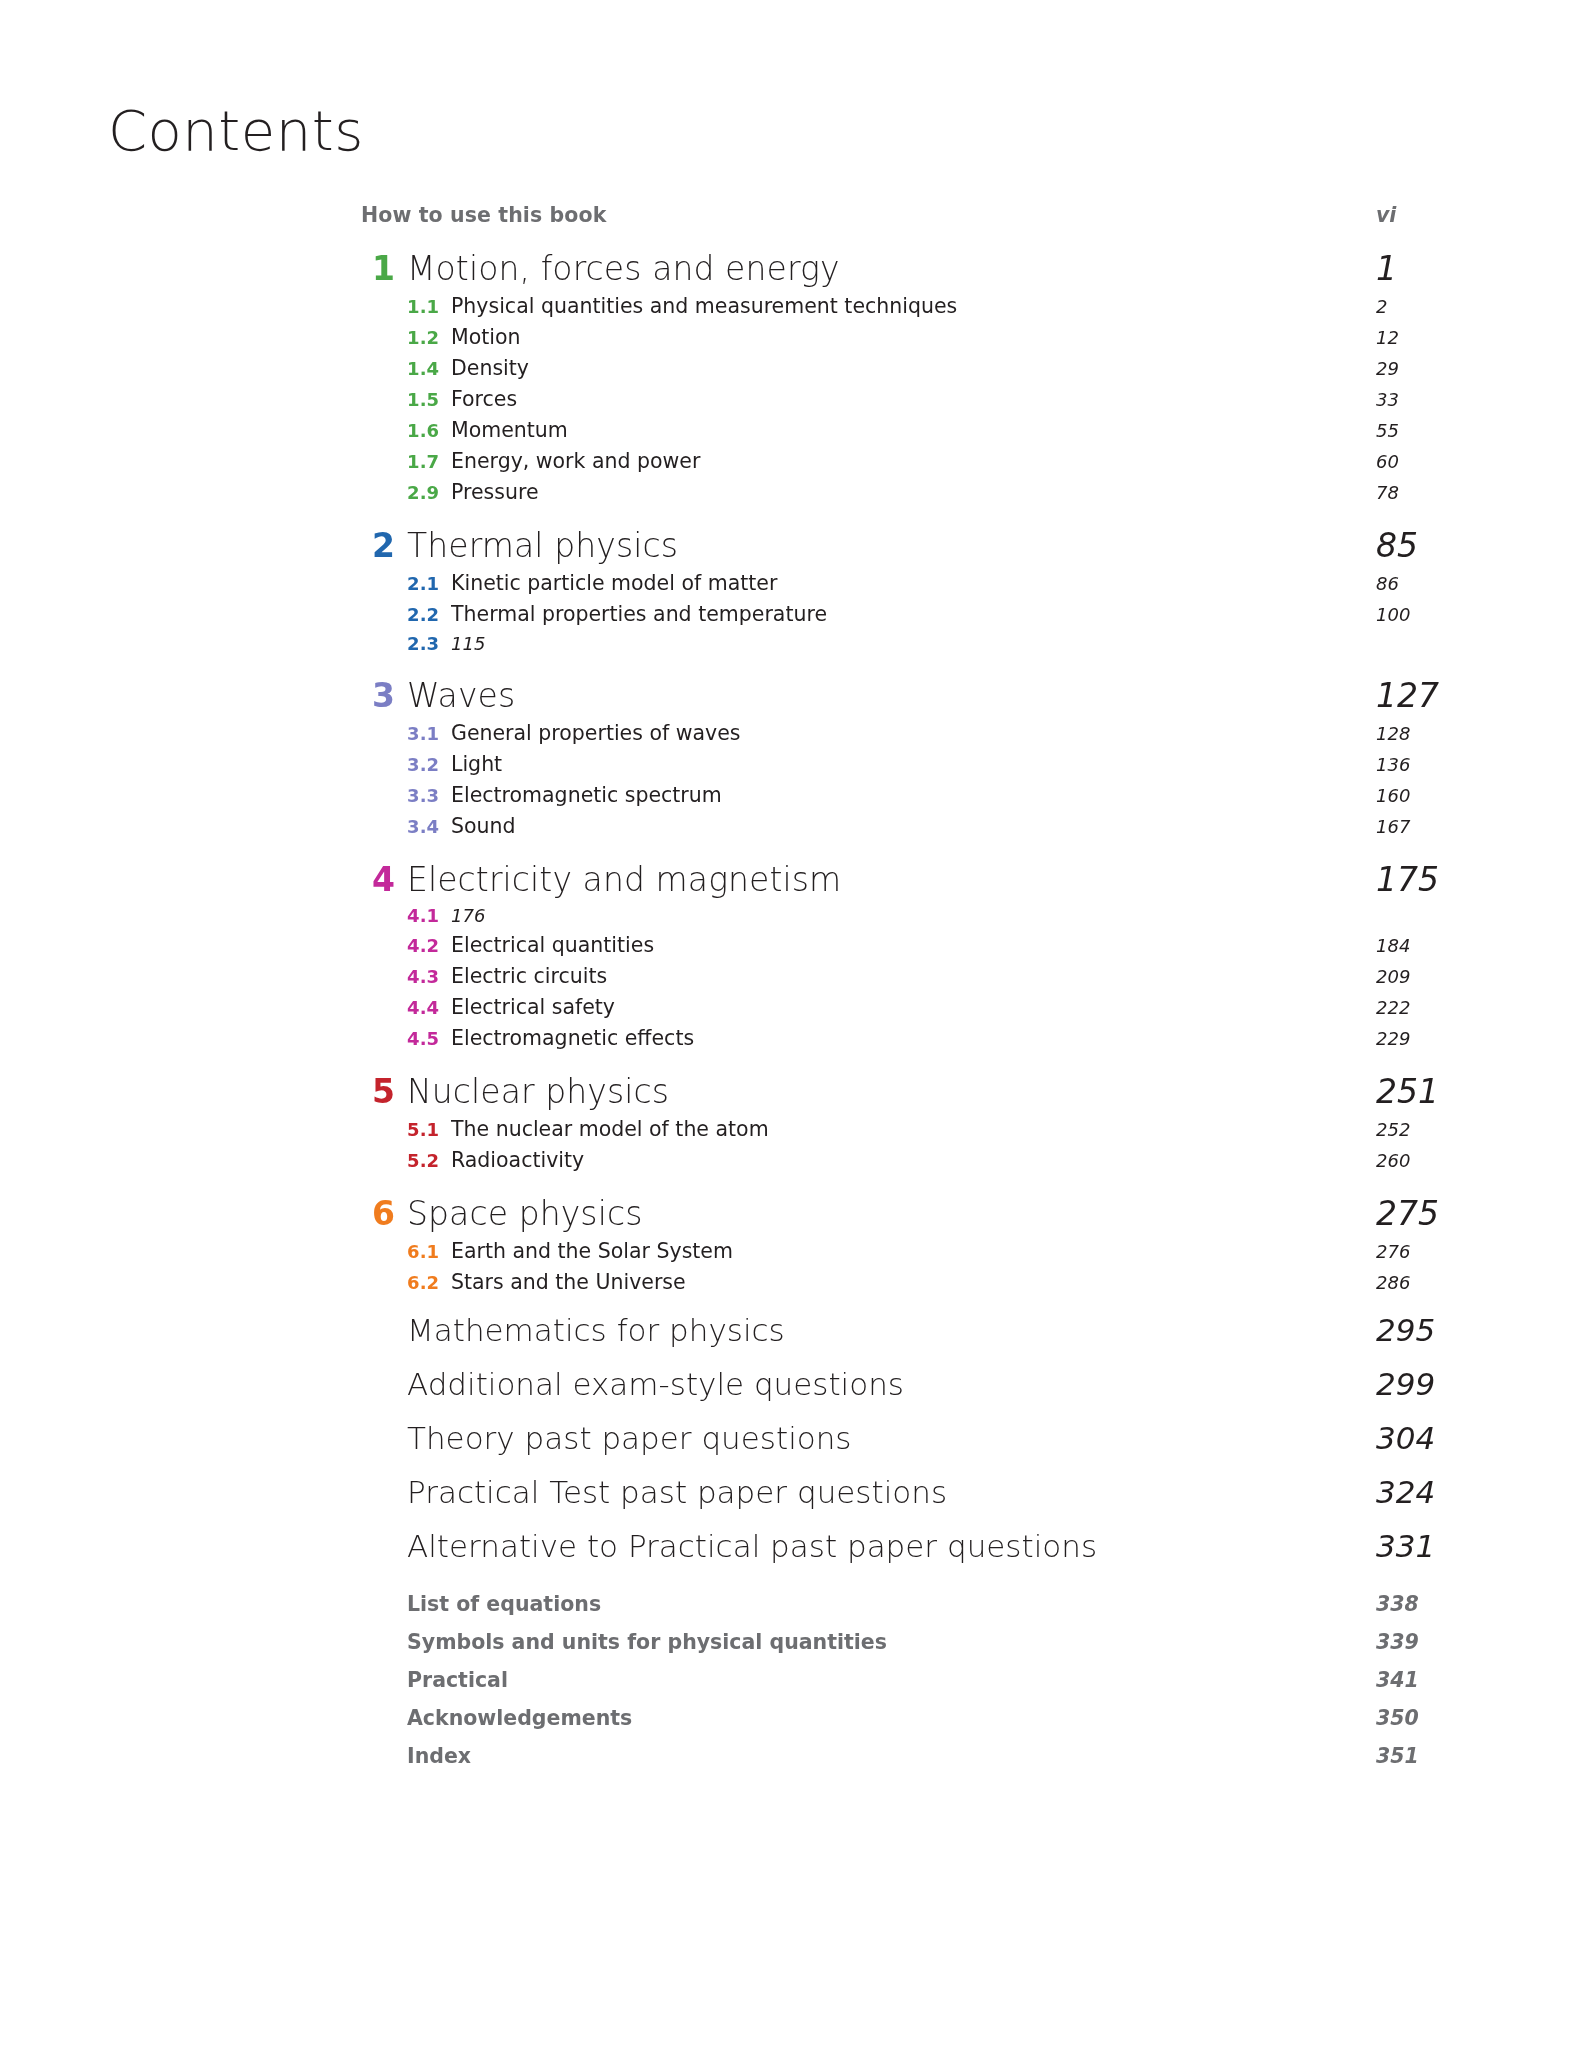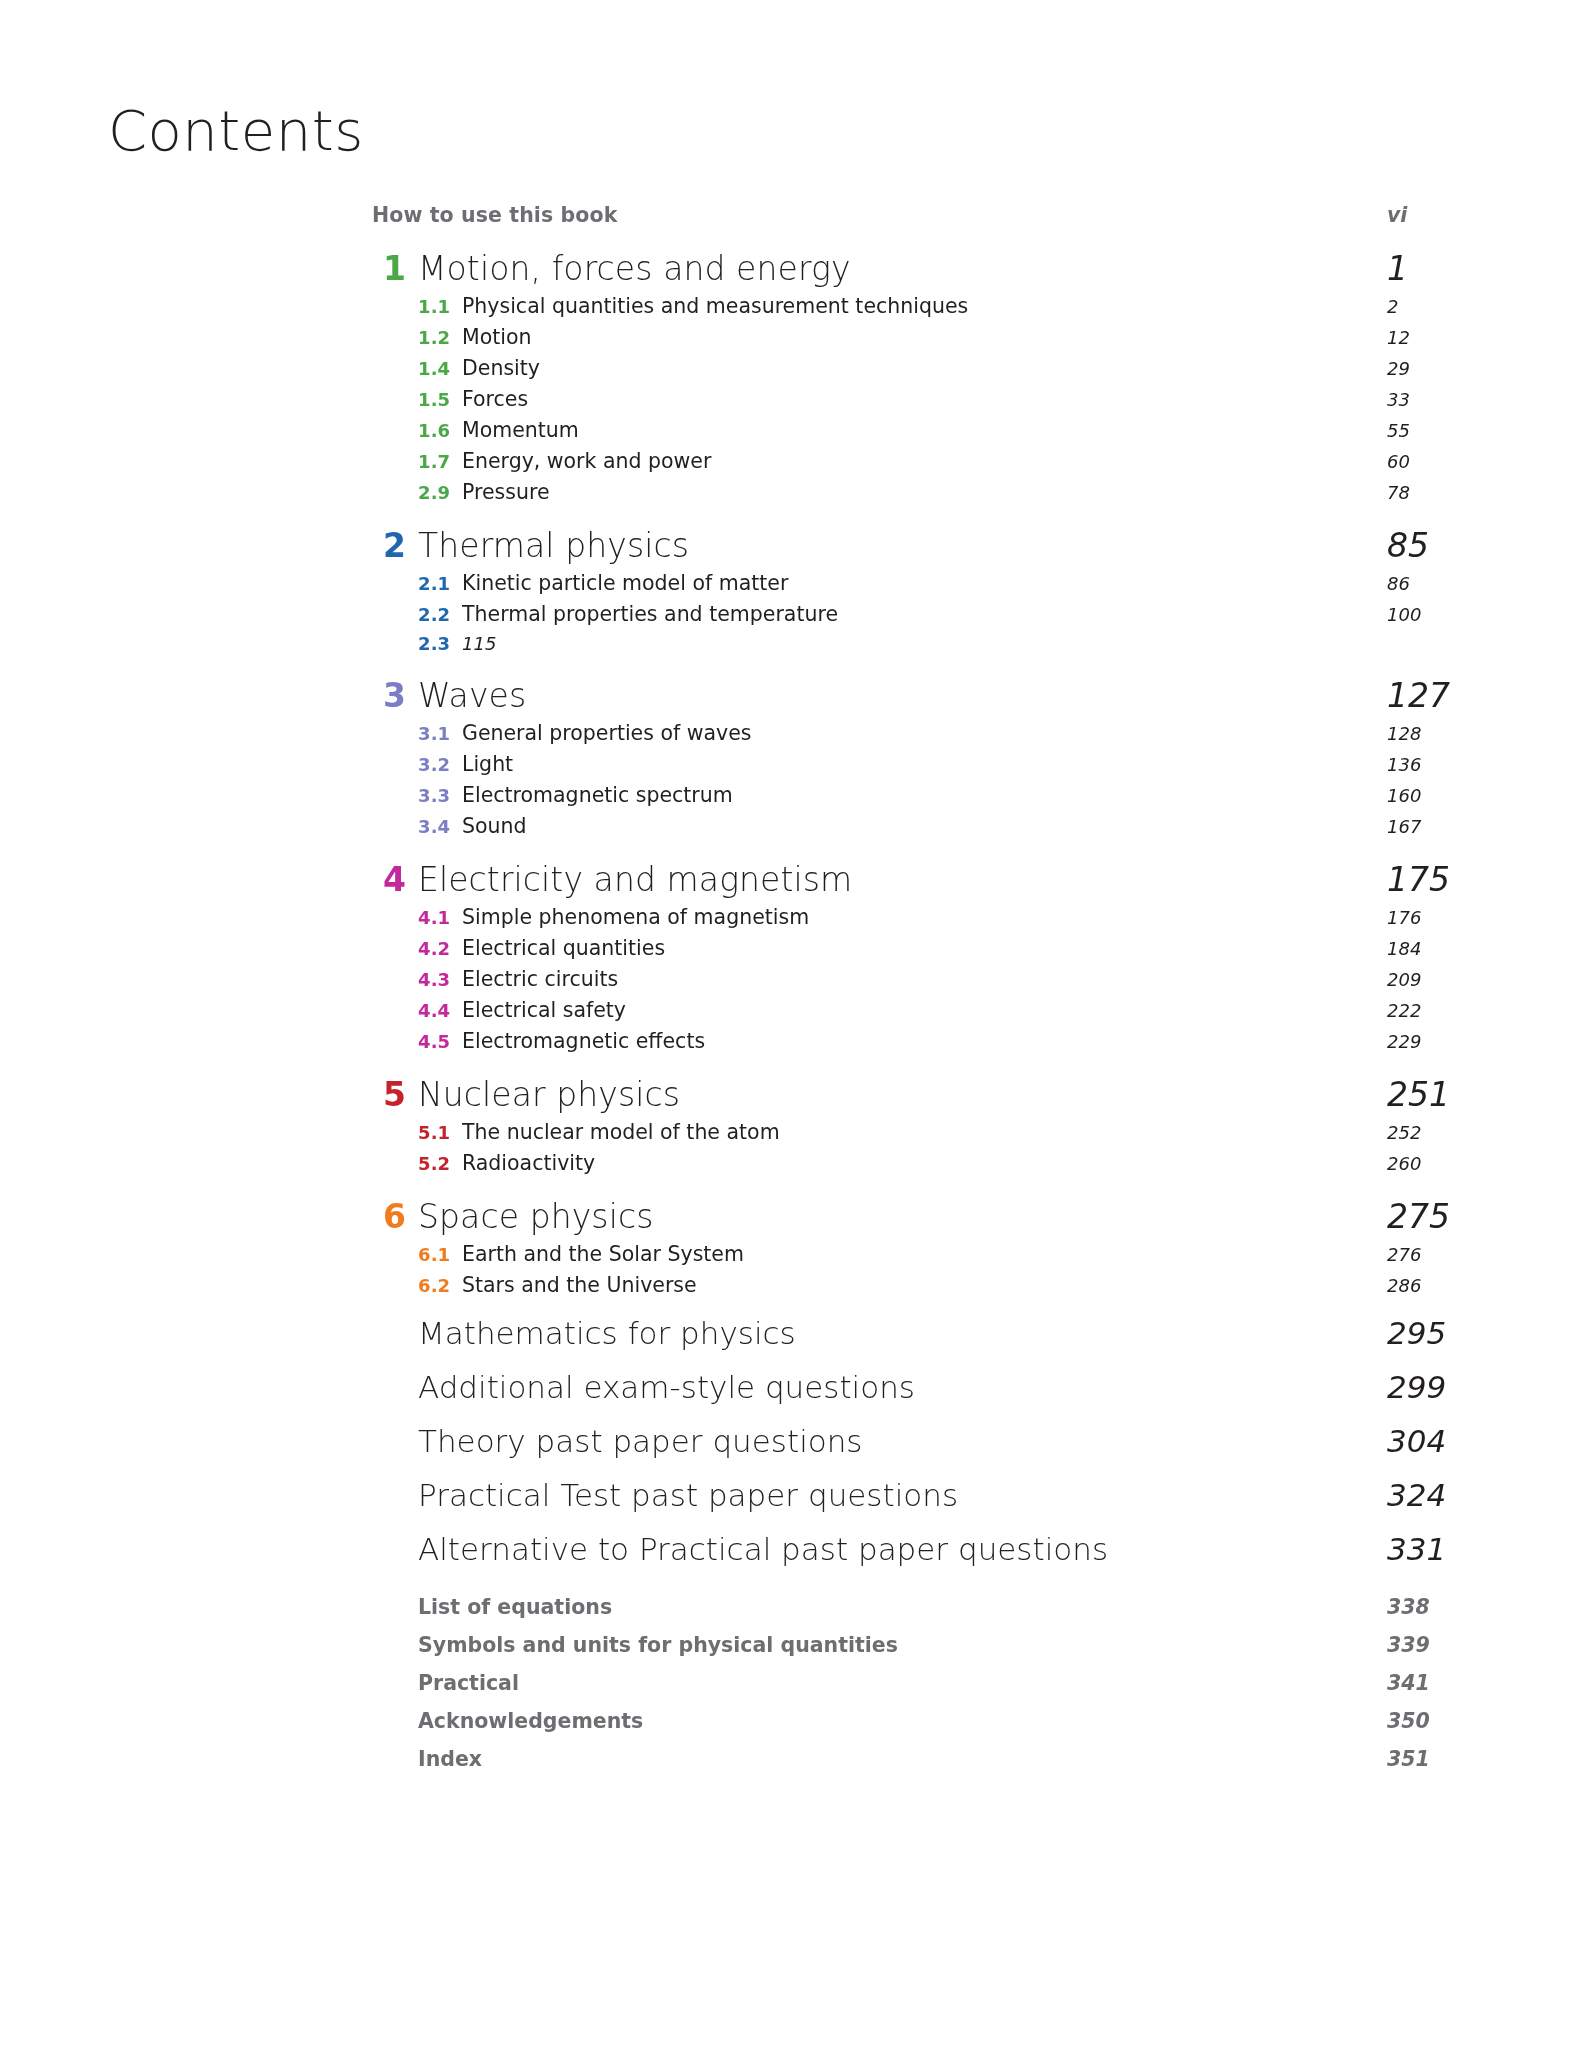--- a/index.html
+++ b/index.html
@@ -27,21 +27,21 @@
     left: 108px;
     top: 98px;
     font-size: 56px;
     font-weight: 300;
     letter-spacing: 0.5px;
     color: #231f20;
     font-family: "DejaVu Sans", sans-serif;
   }
   .toc {
     position: absolute;
-    left: 372px;
+    left: 361px;
     top: 203px;
     width: 1075px;
   }
   .row {
     display: flex;
     align-items: baseline;
     width: 100%;
   }
   .row .num {
     flex: 0 0 auto;
@@ -279,21 +279,20 @@
     </div>
 
     <div>
       <div class="row chapter">
         <span class="num" style="color:#c3299a">4</span>
         <span class="label">Electricity and magnetism</span>
         <span class="page-no">175</span>
       </div>
       <div class="row sub">
         <span class="num" style="color:#c3299a">4.1</span>
-        <span class="label">Simple phenomena of magnetism</span>
         <span class="page-no">176</span>
       </div>
       <div class="row sub">
         <span class="num" style="color:#c3299a">4.2</span>
         <span class="label">Electrical quantities</span>
         <span class="page-no">184</span>
       </div>
       <div class="row sub">
         <span class="num" style="color:#c3299a">4.3</span>
         <span class="label">Electric circuits</span>

